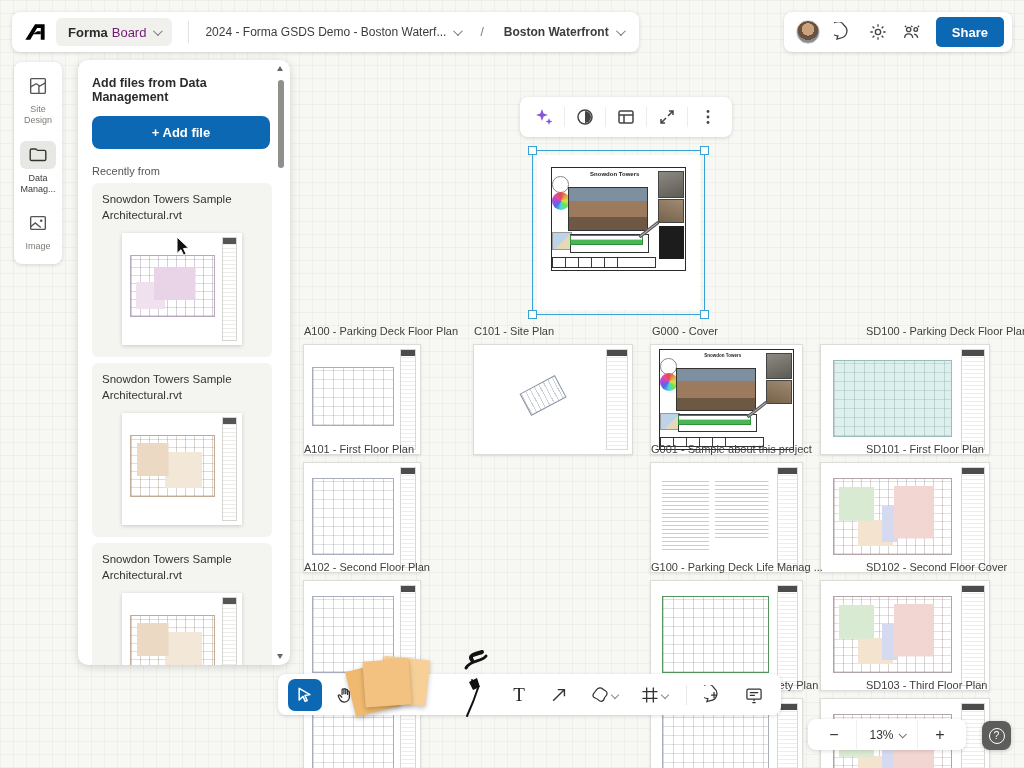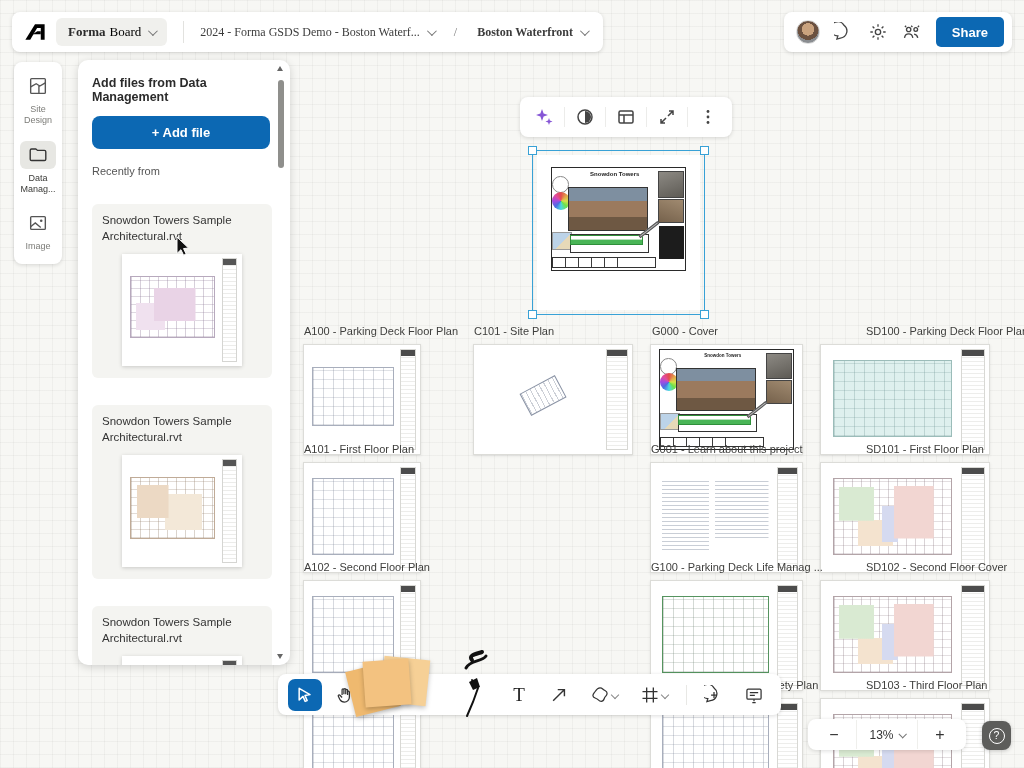--- a/index.html
+++ b/index.html
@@ -10,24 +10,24 @@
     background-image:
       repeating-linear-gradient(0deg, rgba(80,80,75,.05) 0 1px, transparent 1px 13px),
       repeating-linear-gradient(90deg, rgba(80,80,75,.05) 0 1px, transparent 1px 13px);
     position:relative; color:#333;
   }
   .bar { background:#fff; border-radius:8px; box-shadow:0 1px 4px rgba(0,0,0,.14); position:absolute; display:flex; align-items:center; }
   .chev { width:7px; height:7px; border-right:1.5px solid #777; border-bottom:1.5px solid #777; transform:rotate(45deg) translateY(-2px); display:inline-block; margin-left:7px; }
   svg { display:block; }
 
   
-  .topbar { left:12px; top:12px; height:40px; padding:0 16px 0 12px; gap:10px;font-family:Liberation Serif, serif; }
+  .topbar { left:12px; top:12px; height:40px; padding:0 16px 0 12px; gap:10px; }
   .app-pill { background:#f0f0ed; border-radius:6px; height:28px; display:flex; align-items:center; padding:0 12px; cursor:pointer; }
   .app-pill b { font-size:13px; color:#2b2b2b; }
-  .app-pill span.light { font-size:13px; color:#000000; margin-left:4px; }
+  .app-pill span.light { font-size:13px; color:#701a75; margin-left:4px; }
   .tb-divider { width:1px; height:22px; background:#e2e2df; margin:0 6px; }
   .crumb { font-size:12px; color:#3c3c3c; display:flex; align-items:center; cursor:pointer; white-space:nowrap; }
   .crumb-sep { font-size:12px; color:#777; margin:0 10px; }
 
   
   .topright { right:12px; top:12px; height:40px; padding:0 8px 0 12px; gap:14px; }
   .avatar { width:24px; height:24px; border-radius:50%; background:radial-gradient(circle at 50% 38%, #c9a27e 0 35%, #6b5140 36% 60%, #8a8d91 61%); border:1px solid #ddd; cursor:pointer; }
   .tr-icon { width:20px; height:20px; cursor:pointer; }
   .share-btn { background:#0c68b3; color:#fff; font-size:13px; font-weight:bold; border:none; border-radius:5px; height:30px; padding:0 16px; cursor:pointer; }
 
@@ -37,21 +37,21 @@
   .rail-icon-wrap { width:36px; height:28px; border-radius:6px; display:flex; align-items:center; justify-content:center; }
   .rail-item.active .rail-icon-wrap { background:#e7e7e3; }
   .rail-label { font-size:9px; color:#7c7c78; text-align:center; line-height:1.25; margin-top:4px; max-width:44px; }
   .rail-item.active .rail-label { color:#3a3a37; }
 
   
   .panel { left:78px; top:60px; width:212px; height:605px; background:#fff; border-radius:10px; box-shadow:0 2px 8px rgba(0,0,0,.16); position:absolute; padding:16px 20px 0 14px; overflow:hidden; }
   .panel-title { font-size:12.5px; font-weight:bold; color:#2b2b2b; }
   .addfile-btn { margin-top:12px; width:178px; height:33px; background:#0c68b3; border:none; border-radius:8px; color:#fff; font-size:13px; font-weight:bold; cursor:pointer; }
   .section-label { font-size:11px; color:#555; margin-top:16px; }
-  .card { width:180px; background:#f4f4f1; border-radius:6px; margin-top:27px; padding:9px 10px 12px; cursor:pointer; }
+  .card { width:180px; background:#f4f4f1; border-radius:6px; margin-top:6px; padding:9px 10px 12px; cursor:pointer; }
   .card-title { font-size:11.5px; color:#333; line-height:1.35; }
   .thumb { width:120px; height:112px; background:#fff; margin:10px auto 0; position:relative; box-shadow:0 1px 4px rgba(0,0,0,.18); }
   .thumb .mini-tb { position:absolute; top:4px; bottom:4px; right:5px; width:15px; border:1px solid #d5d5d2; background:repeating-linear-gradient(0deg, #fff 0 3px, #ececea 3px 4px); }
   .thumb .mini-tb::before { content:""; position:absolute; top:0; left:0; right:0; height:6px; background:#555; }
   .mini-plan { position:absolute; left:8px; top:22px; width:85px; height:62px; border:1px solid #b7a9bd;
      background:
        linear-gradient(#e9d3e6,#e9d3e6) 55% 40%/50% 55% no-repeat,
        linear-gradient(#f0e1ef,#f0e1ef) 10% 80%/35% 45% no-repeat,
        repeating-linear-gradient(90deg, rgba(140,120,150,.35) 0 1px, transparent 1px 9px),
        repeating-linear-gradient(0deg, rgba(140,120,150,.28) 0 1px, transparent 1px 8px);
@@ -202,21 +202,21 @@
       <div class="art"></div>
       <div class="tb"></div>
     </div>
 
   <div class="slabel" style="left:304px;top:443px">A101 - First Floor Plan</div>
   <div class="sheet" style="left:303px;top:462px;width:118px;height:111px">
       <div class="art"></div>
       <div class="tb"></div>
     </div>
 
-  <div class="slabel" style="left:651px;top:443px">G001 - Learn about this project</div>
+  <div class="slabel" style="left:651px;top:443px">G001 - Sample about this project</div>
   <div class="sheet v-doc" style="left:650px;top:462px;width:153px;height:111px">
       <div class="art"></div>
       <div class="tb"></div>
     </div>
 
   <div class="slabel" style="left:866px;top:443px">SD101 - First Floor Plan</div>
   <div class="sheet v-col" style="left:820px;top:462px;width:170px;height:111px">
       <div class="art"></div>
       <div class="tb"></div>
     </div>

